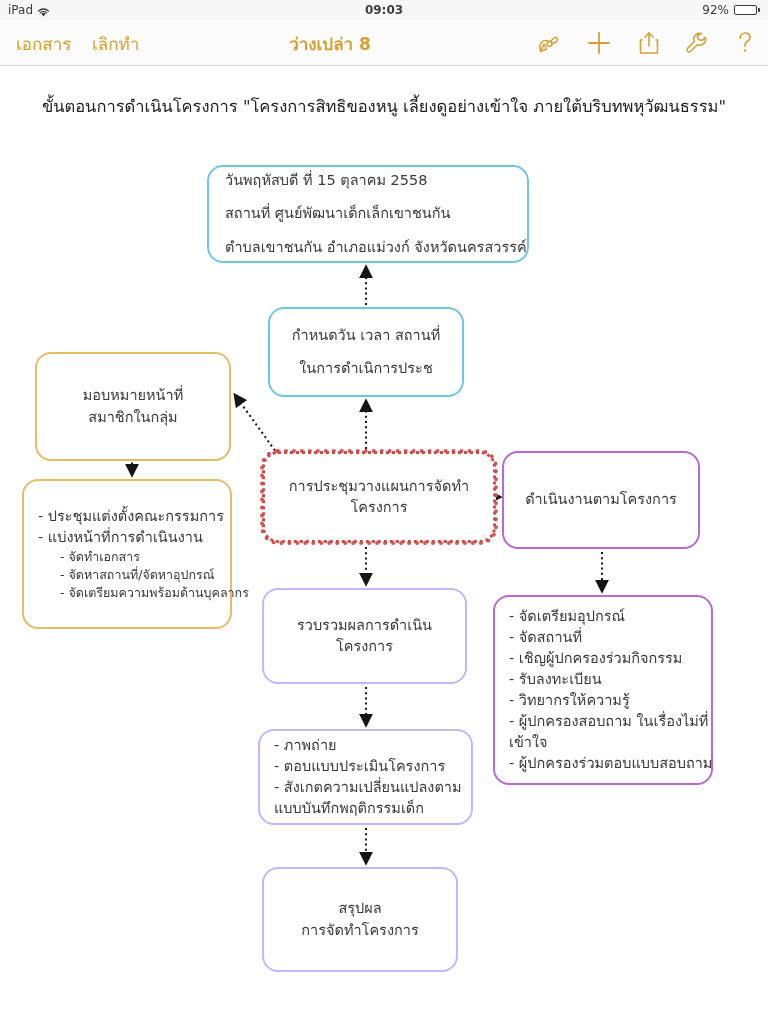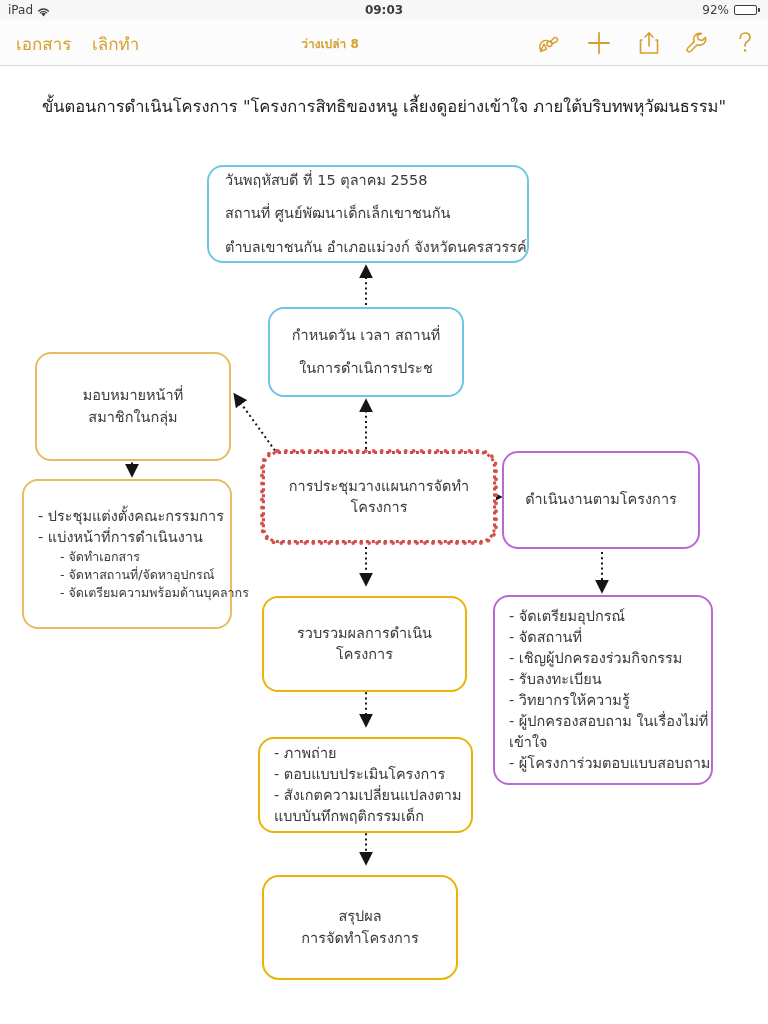--- a/index.html
+++ b/index.html
@@ -41,21 +41,21 @@
     position: absolute; top: 0; height: 46px;
     display: flex; align-items: center; justify-content: center;
     color: #d79f2e; font-size: 17px; white-space: nowrap;
     cursor: pointer;
   }
   .tb-doc { left: 16px; }
   .tb-undo { left: 92px; }
   .tb-title {
     position: absolute; top: 0; left: 0; width: 660px; height: 46px;
     display: flex; align-items: center; justify-content: center;
-    color: #d79f2e; font-size: 12px; font-weight: bold;
+    color: #d79f2e; font-size: 17px; font-weight: bold;
   }
   .tb-icon {
     position: absolute; top: 0; height: 46px; width: 46px;
     display: flex; align-items: center; justify-content: center;
     cursor: pointer;
   }
   .tb-icon svg { display: block; }
   .ic-anim { left: 524px; }
   .ic-plus { left: 576px; }
   .ic-share { left: 626px; }
@@ -87,21 +87,21 @@
     line-height: 1.45;
     cursor: default;
   }
   .node.center { align-items: center; text-align: center; }
   .node.listbox { align-items: flex-start; text-align: left; padding-left: 14px; padding-right: 8px; }
   .node .line { white-space: nowrap; }
   .node .sub { padding-left: 22px; font-size: 12.5px; }
 
   .n-blue   { border: 2px solid #6ec5e4; gap: 12px; }
   .n-orange { border: 2px solid #e8bc63; }
-  .n-green  { border: 2px solid #eab308; margin-top: 8px; }
+  .n-green  { border: 2px solid #c4b5fd; }
   .n-purple { border: 2px solid #b968d4; }
 
   
   .n-red {
     border: none;
     background:
       repeating-linear-gradient(0deg, transparent 0 2px, rgba(255,255,255,0) 2px 4px),
       #ffffff;
   }
   .n-red::before {
@@ -122,21 +122,21 @@
   
   #node-datetime { left: 207px; top: 98px;  width: 322px; height: 98px;  padding-left: 16px; }
   #node-schedule { left: 268px; top: 240px; width: 196px; height: 90px; }
   #node-assign   { left: 35px;  top: 285px; width: 196px; height: 109px; }
   #node-committee{ left: 22px;  top: 412px; width: 210px; height: 150px; }
   #node-planning { left: 262px; top: 384px; width: 234px; height: 92px; }
   #node-execute  { left: 502px; top: 384px; width: 198px; height: 98px; }
   #node-activity { left: 493px; top: 528px; width: 220px; height: 190px; }
   #node-collect  { left: 262px; top: 521px; width: 205px; height: 96px; }
   #node-evidence { left: 258px; top: 662px; width: 215px; height: 96px; }
-  #node-summary  { left: 262px; top: 800px; width: 196px; height: 105px; border-radius: 17px; }
+  #node-summary  { left: 262px; top: 800px; width: 196px; height: 105px; }
 
   
   .conn { position: absolute; pointer-events: none; }
   .conn svg { display: block; overflow: visible; }
 </style>
 </head>
 <body>
 
 <div class="statusbar">
   <div class="sb-left">
@@ -285,21 +285,21 @@
   </div>
 
   <div class="node n-purple listbox" id="node-activity">
     <div class="line">- จัดเตรียมอุปกรณ์</div>
     <div class="line">- จัดสถานที่</div>
     <div class="line">- เชิญผู้ปกครองร่วมกิจกรรม</div>
     <div class="line">- รับลงทะเบียน</div>
     <div class="line">- วิทยากรให้ความรู้</div>
     <div class="line">- ผู้ปกครองสอบถาม ในเรื่องไม่ที่</div>
     <div class="line">เข้าใจ</div>
-    <div class="line">- ผู้โครงการ่วมตอบแบบสอบถาม</div>
+    <div class="line">- ผู้ปกครองร่วมตอบแบบสอบถาม</div>
   </div>
 
   <div class="node n-green center" id="node-collect">
     <div class="line">รวบรวมผลการดำเนิน</div>
     <div class="line">โครงการ</div>
   </div>
 
   <div class="node n-green listbox" id="node-evidence">
     <div class="line">- ภาพถ่าย</div>
     <div class="line">- ตอบแบบประเมินโครงการ</div>

